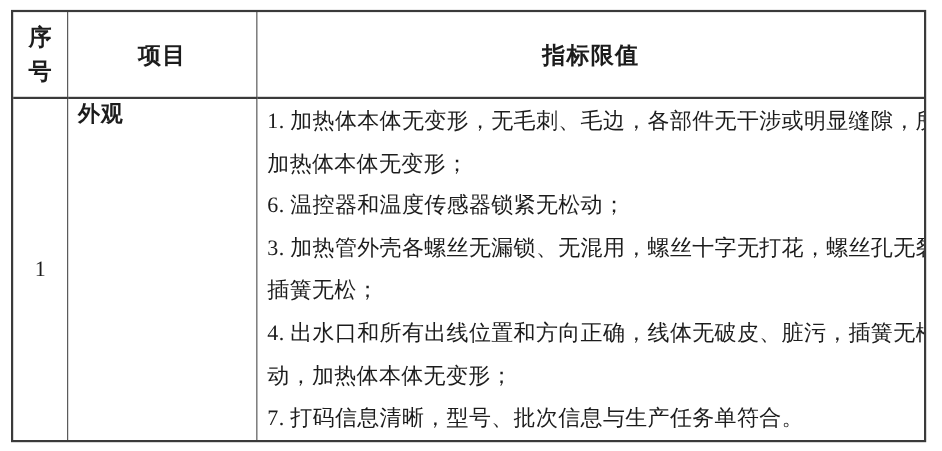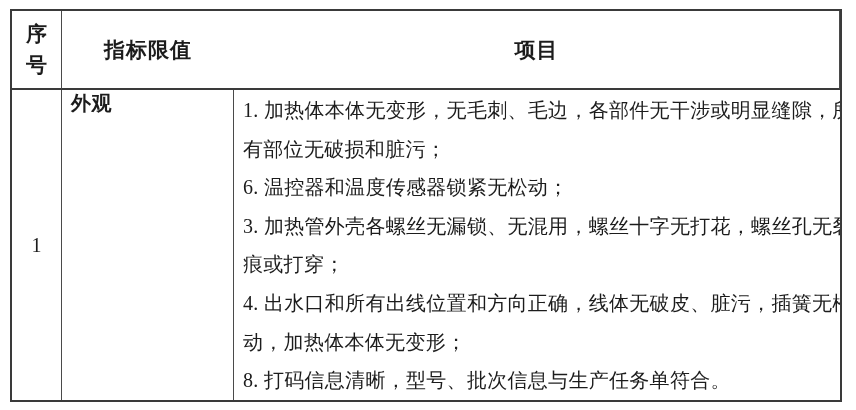--- a/index.html
+++ b/index.html
@@ -76,37 +76,37 @@
 </style>
 </head>
 <body>
 
 <div class="doc-table">
 
   <div class="cell v-line h-line head-cell head-seq">
     <span>序</span>
     <span>号</span>
   </div>
+  <div class="cell v-line h-line head-cell">
+    <span>项目</span>
+  </div>
   <div class="cell h-line head-cell">
     <span>指标限值</span>
-  </div>
-  <div class="cell v-line h-line head-cell">
-    <span>项目</span>
   </div>
 
   <div class="cell v-line body-seq">
     <span>1</span>
   </div>
   <div class="cell v-line body-item">
     <span>外观</span>
   </div>
   <div class="cell body-limit">
     <div class="limit-line">1. 加热体本体无变形，无毛刺、毛边，各部件无干涉或明显缝隙，所</div>
-    <div class="limit-line">有部位无破损和脏污；</div>
+    <div class="limit-line">加热体本体无变形；</div>
     <div class="limit-line">6. 温控器和温度传感器锁紧无松动；</div>
     <div class="limit-line">3. 加热管外壳各螺丝无漏锁、无混用，螺丝十字无打花，螺丝孔无裂</div>
-    <div class="limit-line">痕或打穿；</div>
+    <div class="limit-line">插簧无松；</div>
     <div class="limit-line">4. 出水口和所有出线位置和方向正确，线体无破皮、脏污，插簧无松</div>
     <div class="limit-line">动，加热体本体无变形；</div>
-    <div class="limit-line">8. 打码信息清晰，型号、批次信息与生产任务单符合。</div>
+    <div class="limit-line">7. 打码信息清晰，型号、批次信息与生产任务单符合。</div>
   </div>
 
 </div>
 
 </body></html>

